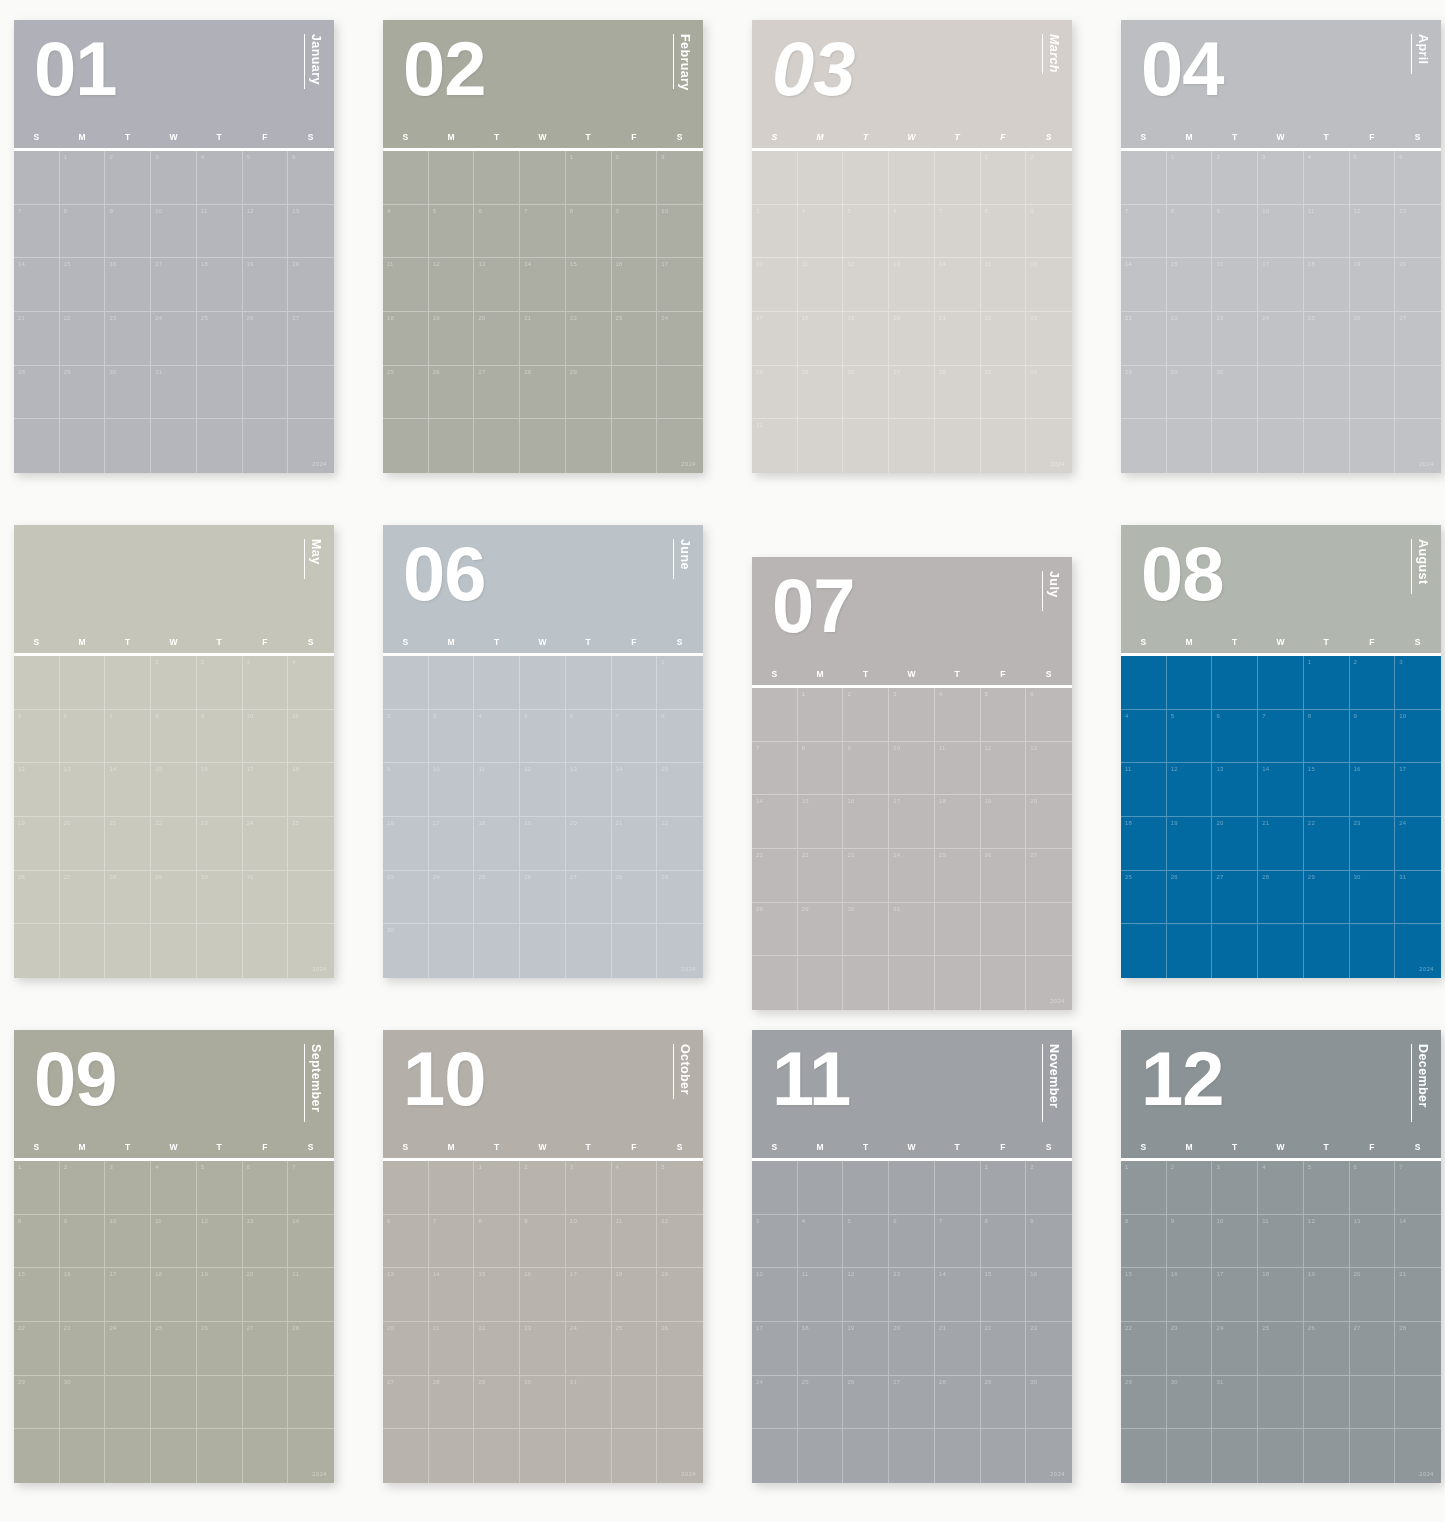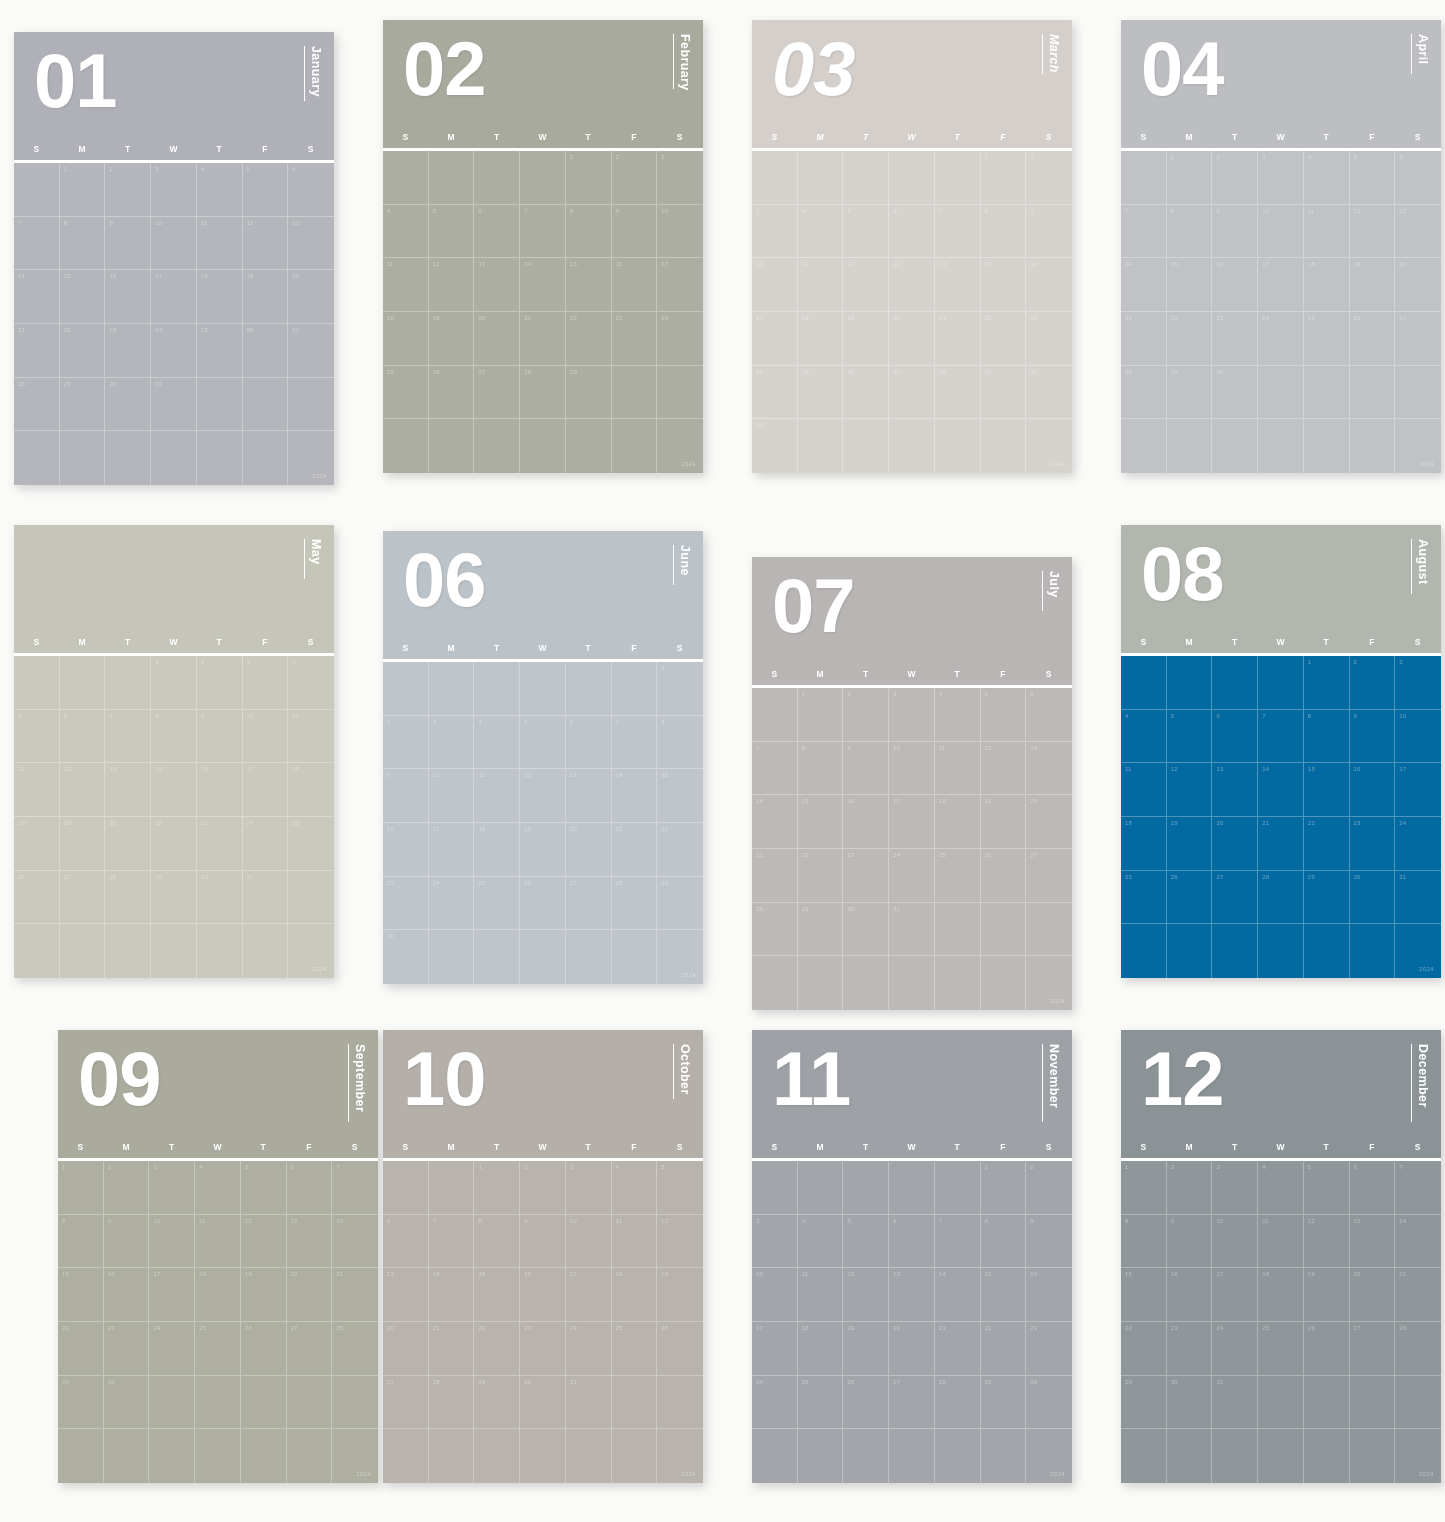--- a/index.html
+++ b/index.html
@@ -138,21 +138,21 @@
     font-size: 5.5px;
     color: rgba(255,255,255,0.42);
     letter-spacing: 0.6px;
     line-height: 1;
   }
 </style>
 </head>
 <body style="background: rgb(250, 250, 249);">
 
 <div id="calendar-grid">
-    <div class="month-card" style="background: rgb(181, 182, 187); margin-top: 12px;">
+    <div class="month-card" style="background: rgb(181, 182, 187);">
       <div class="card-header" style="background: rgb(176, 177, 184);">
         <span class="month-number">01</span>
         <div class="month-name-wrap">
           <div class="month-rule rule-medium"></div>
           <div class="month-name">January</div>
         </div>
         <div class="weekday-row">
           <div class="weekday">S</div>
           <div class="weekday">M</div>
           <div class="weekday">T</div>
@@ -877,21 +877,21 @@
         </div>
         <div class="day-cell">
           <span class="day-number"></span>
         </div>
         <div class="day-cell">
           <span class="day-number"></span>
         </div>
       </div>
       <div class="card-mark">2024</div>
     </div>
-    <div class="month-card" style="background: rgb(191, 197, 203); margin-top: 6px;">
+    <div class="month-card" style="background: rgb(191, 197, 203);">
       <div class="card-header" style="background: rgb(188, 195, 200);">
         <span class="month-number">06</span>
         <div class="month-name-wrap">
           <div class="month-rule rule-short"></div>
           <div class="month-name">June</div>
         </div>
         <div class="weekday-row">
           <div class="weekday">S</div>
           <div class="weekday">M</div>
           <div class="weekday">T</div>
@@ -1321,21 +1321,21 @@
         </div>
         <div class="day-cell">
           <span class="day-number"></span>
         </div>
         <div class="day-cell">
           <span class="day-number"></span>
         </div>
       </div>
       <div class="card-mark">2024</div>
     </div>
-    <div class="month-card" style="background: rgb(174, 175, 161); margin-left: 44px;">
+    <div class="month-card" style="background: rgb(174, 175, 161);">
       <div class="card-header" style="background: rgb(170, 171, 156);">
         <span class="month-number">09</span>
         <div class="month-name-wrap">
           <div class="month-rule rule-long"></div>
           <div class="month-name">September</div>
         </div>
         <div class="weekday-row">
           <div class="weekday">S</div>
           <div class="weekday">M</div>
           <div class="weekday">T</div>

